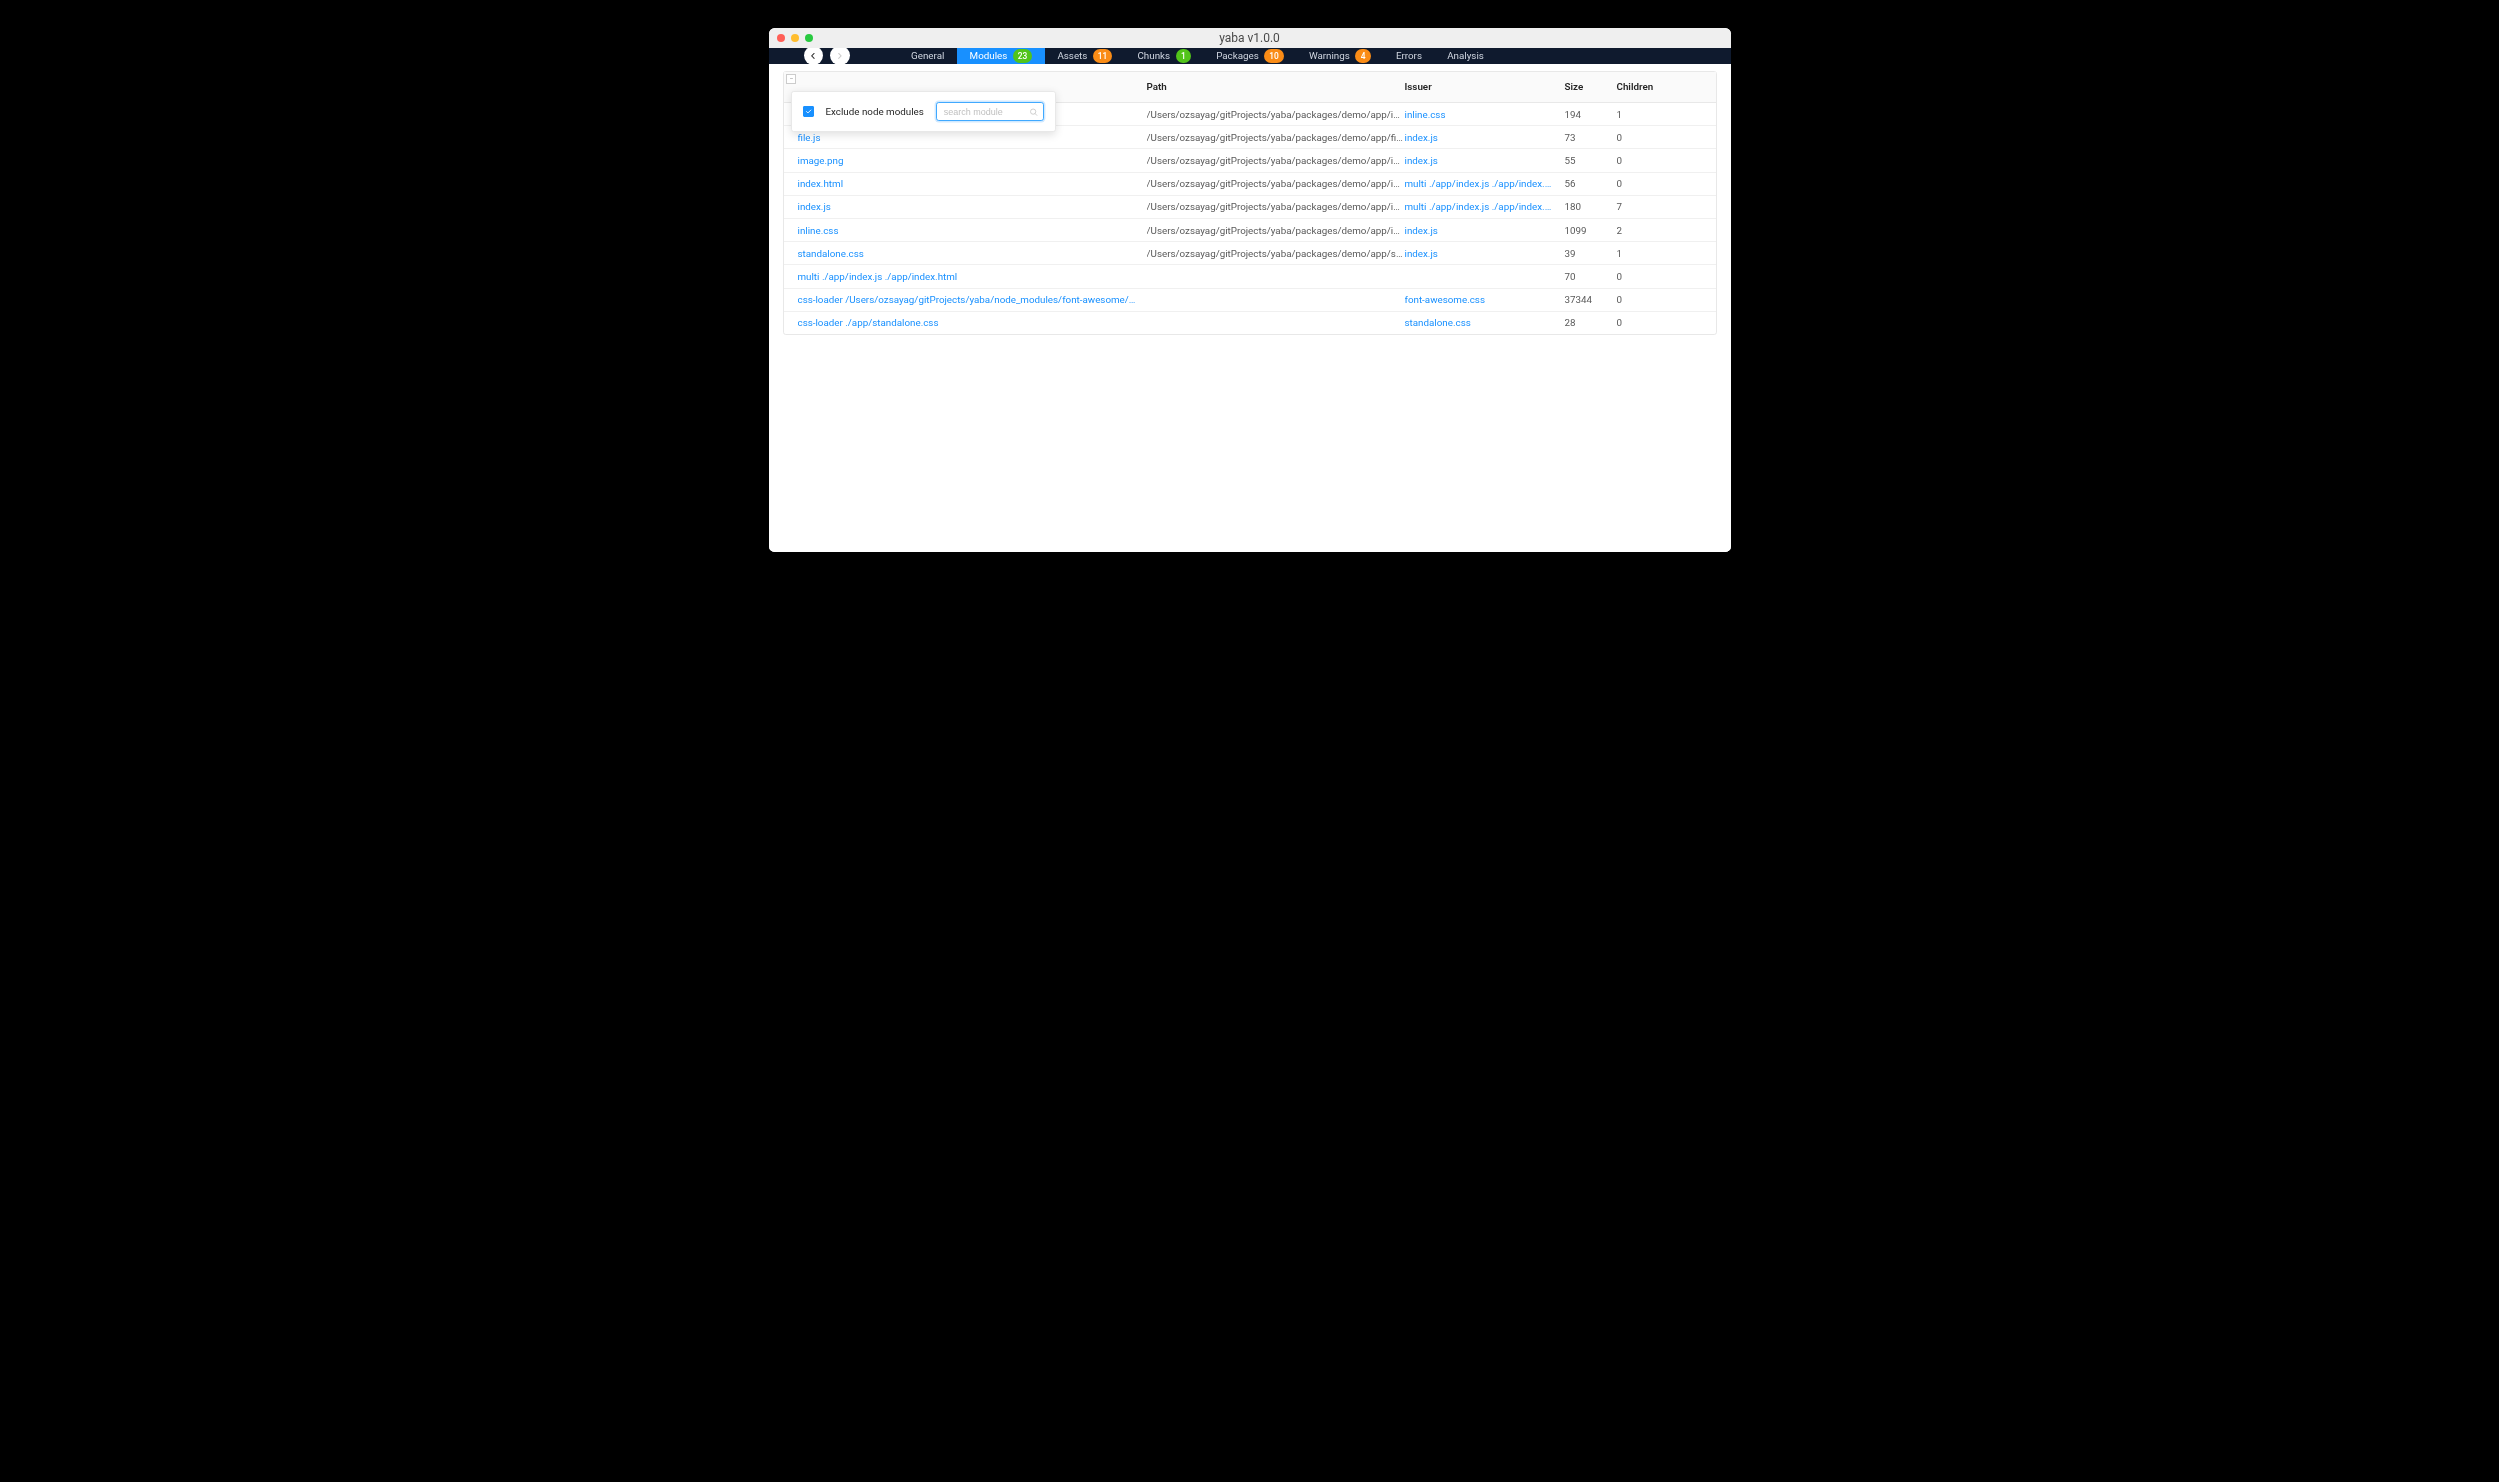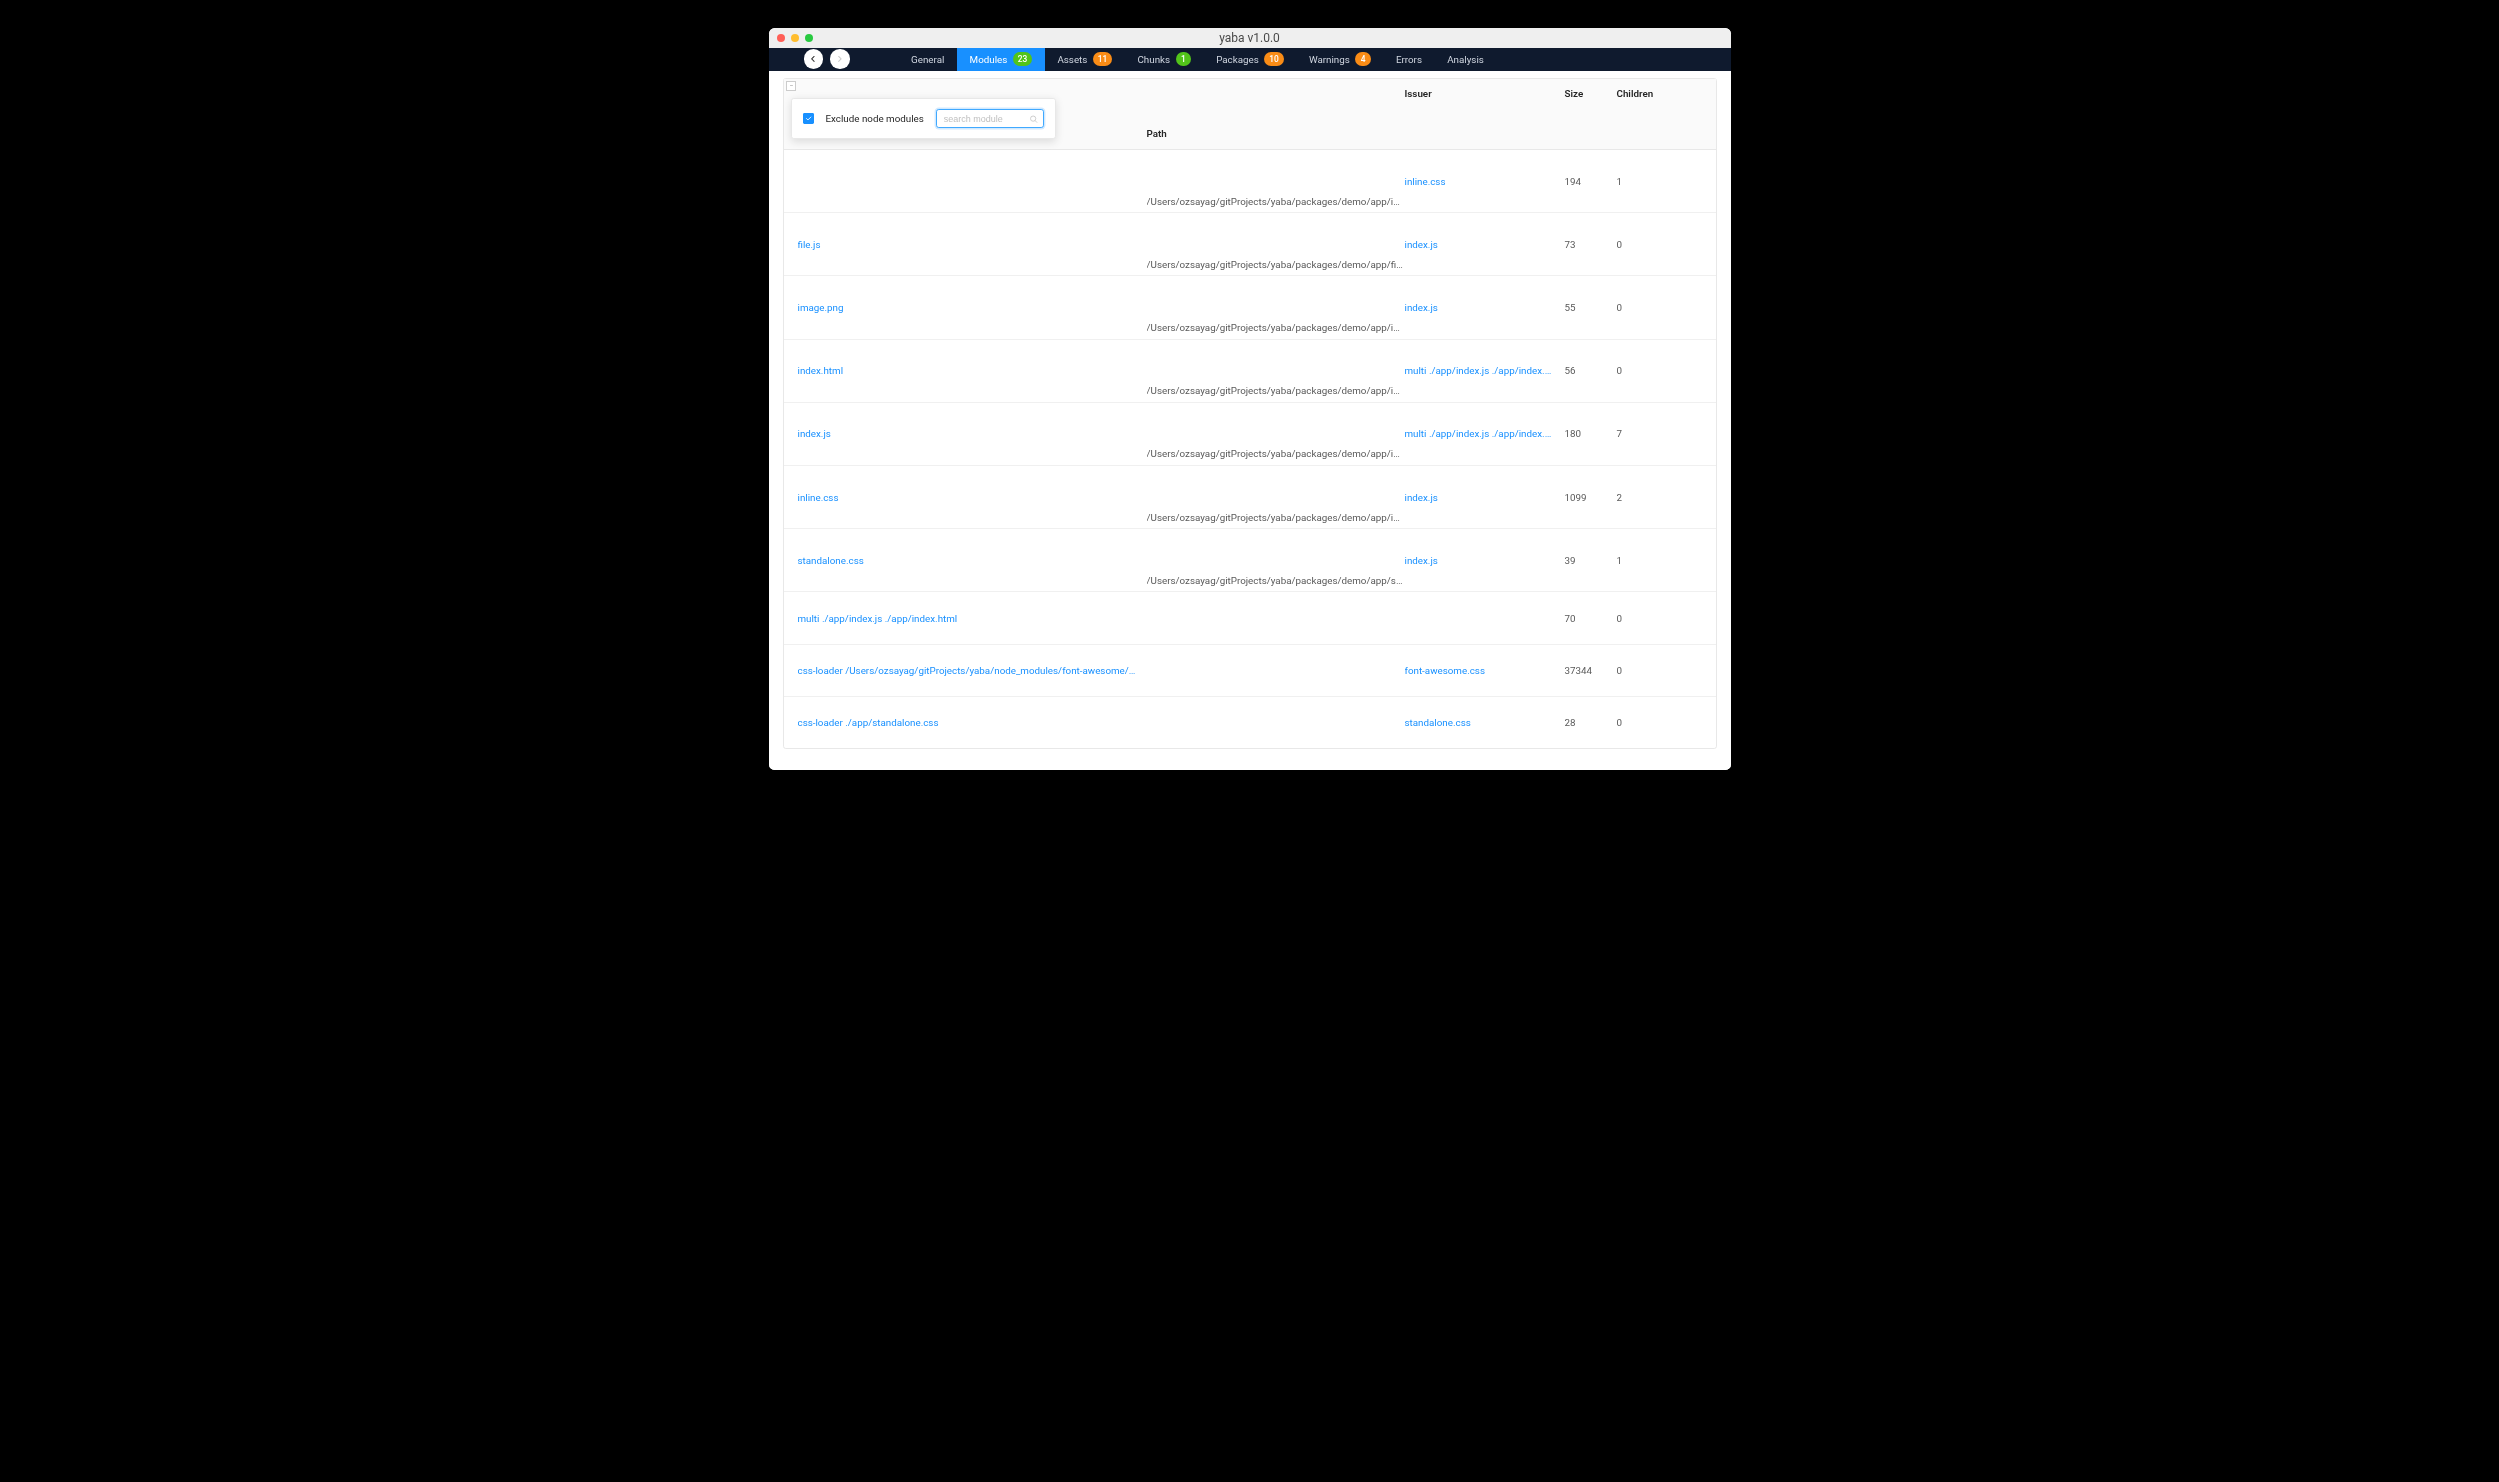--- a/index.html
+++ b/index.html
@@ -5,38 +5,38 @@
 * { box-sizing: border-box; margin: 0; padding: 0; }
 body { font-family: -apple-system, BlinkMacSystemFont, "Segoe UI", Roboto, Helvetica, Arial, sans-serif; background: #000; display: flex; justify-content: center; align-items: flex-start; padding: 28px; }
 .window { width: 962px; background: #fff; border-radius: 5.6px; overflow: hidden; box-shadow: 0 14px 42px rgba(0,0,0,0.5); }
 .titlebar { height: 19.5px; background: #efefef; display: flex; align-items: center; padding: 0 8.4px; border-top-left-radius: 5.6px; border-top-right-radius: 5.6px; position: relative; }
 .traffic { display: flex; gap: 5.6px; }
 .tl { width: 8.4px; height: 8.4px; border-radius: 50%; }
 .tl.red { background: #ff5f57; }
 .tl.yellow { background: #ffbd2e; }
 .tl.green { background: #28c940; }
 .titlebar-title { position: absolute; left: 50%; transform: translateX(-50%); font-size: 12px; color: #4a4a4a; }
-.navbar { background: #0f1a2e; height: 23px; display: flex; align-items: center; padding: 0 35px; gap: 0; }
+.navbar { background: #0f1a2e; height: 16px; display: flex; align-items: center; padding: 0 35px; gap: 0; }
 .nav-btns { display: flex; gap: 7px; margin-right: 49px; }
 .circle-btn { width: 19.5px; height: 19.5px; border-radius: 50%; background: #fff; display: flex; align-items: center; justify-content: center; cursor: pointer; }
 .circle-btn svg { width: 9.8px; height: 9.8px; }
 .circle-btn.disabled svg path { stroke: #ccc; }
 .circle-btn.enabled svg path { stroke: #333; }
 .nav-tabs { display: flex; height: 100%; }
 .nav-tab { display: flex; align-items: center; padding: 0 12.6px; color: #d0d6e0; font-size: 9.8px; cursor: pointer; gap: 5.6px; }
 .nav-tab.active { background: #1890ff; color: #fff; }
 .badge { display: inline-flex; align-items: center; justify-content: center; min-width: 15.3px; height: 14px; padding: 0 4.9px; border-radius: 7px; font-size: 8.4px; font-weight: 500; }
 .badge.green { background: #52c41a; color: #fff; }
 .badge.orange { background: #fa8c16; color: #fff; }
 .content { padding: 7px 14px 21px 14px; background: #fff; min-height: 488px; }
 .panel { border: 0.7px solid #e8e8e8; border-radius: 2.8px; position: relative; }
 .collapse-toggle { position: absolute; top: 2.8px; left: 2.8px; width: 9.8px; height: 9.8px; border: 0.7px solid #ccc; display: flex; align-items: center; justify-content: center; font-size: 7px; color: #999; cursor: pointer; background: #fff; }
 .table-head { display: flex; padding: 9.8px 14px; border-bottom: 0.7px solid #e8e8e8; font-weight: 600; font-size: 9.8px; color: #262626; background: #fafafa; }
 .col-name { flex: 0 0 349px; overflow: hidden; text-overflow: ellipsis; white-space: nowrap; padding-right: 8.4px; }
-.col-path { flex: 0 0 258px; overflow: hidden; text-overflow: ellipsis; white-space: nowrap; padding-right: 0; margin-top: 40px; }
+.col-path { flex: 0 0 258px; overflow: hidden; text-overflow: ellipsis; white-space: nowrap; padding-right: 0; }
 .col-issuer { flex: 0 0 160px; overflow: hidden; text-overflow: ellipsis; white-space: nowrap; padding-right: 8.4px; }
 .col-size { flex: 0 0 52px; }
 .col-children { flex: 0 0 56px; }
 .table-row { display: flex; padding: 5.6px 14px; border-bottom: 0.7px solid #f0f0f0; font-size: 9.8px; color: #595959; align-items: center; }
 .table-row:last-child { border-bottom: none; }
 .link { color: #1890ff; cursor: pointer; }
 .filter-popup { position: absolute; top: 19.5px; left: 7px; background: #fff; border: 0.7px solid #e8e8e8; border-radius: 2.8px; box-shadow: 0 2.8px 8.4px rgba(0,0,0,0.12); padding: 9.8px 11px; display: flex; align-items: center; gap: 12px; z-index: 10; }
 .checkbox { width: 11px; height: 11px; background: #1890ff; border-radius: 1.4px; display: flex; align-items: center; justify-content: center; cursor: pointer; }
 .checkbox svg { width: 7px; height: 7px; }
 .checkbox-label { font-size: 9.8px; color: #262626; }

